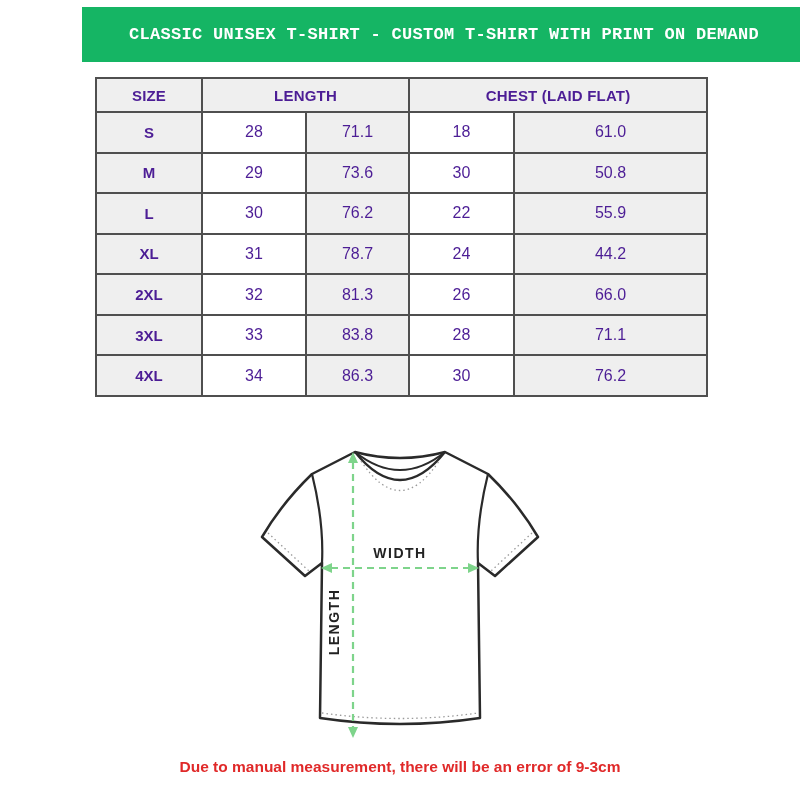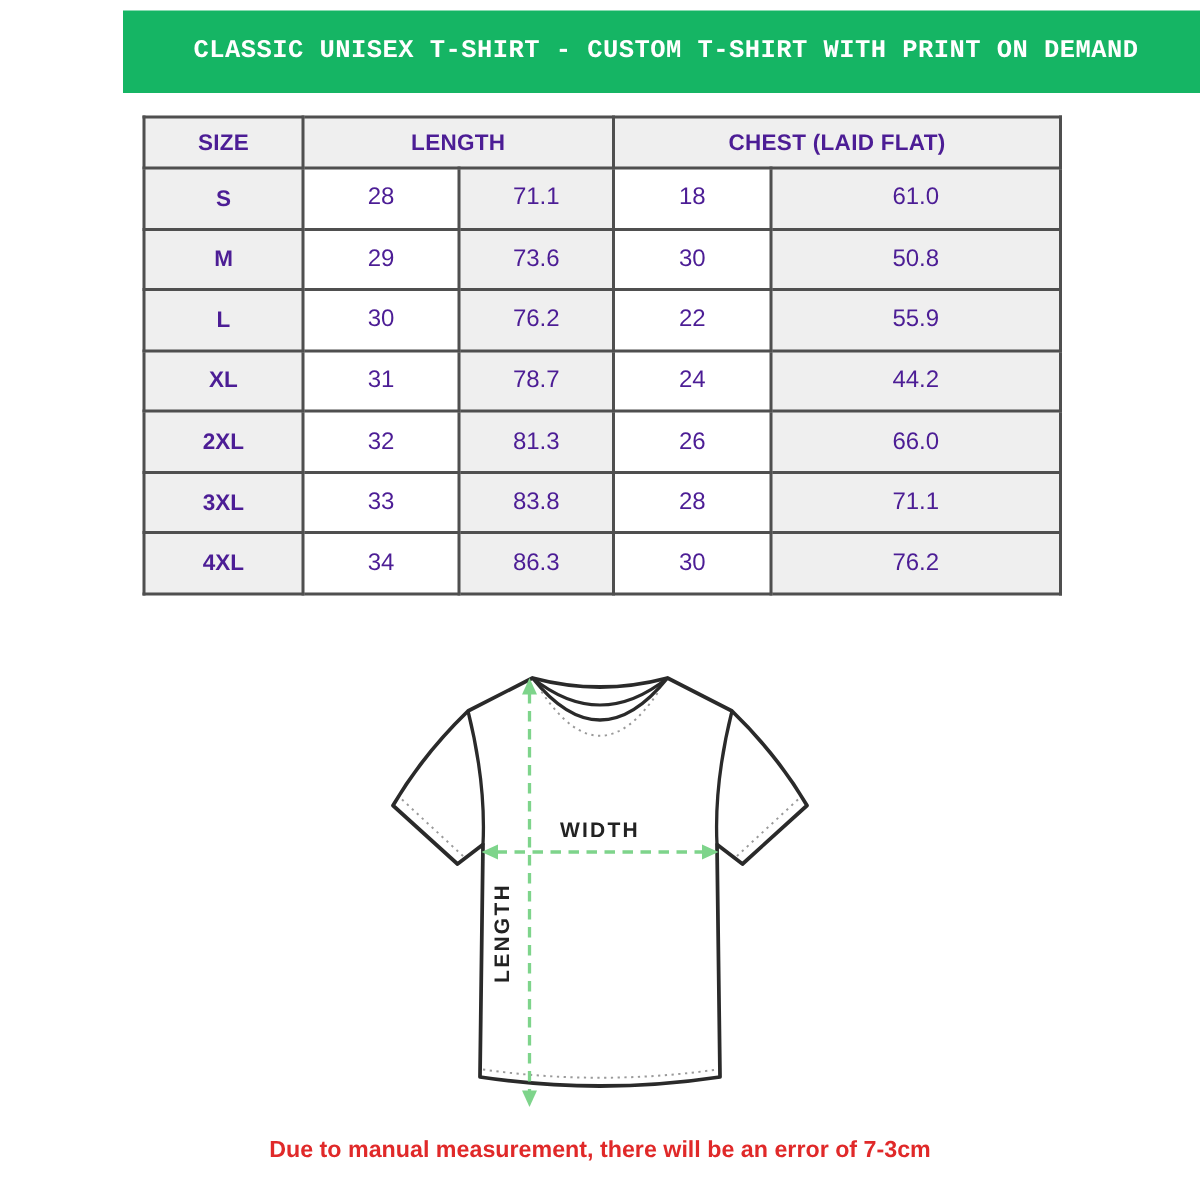--- a/index.html
+++ b/index.html
@@ -130,15 +130,15 @@
     <g>
       <line x1="91" y1="138" x2="229" y2="138" stroke="#7ed48b" stroke-width="2.2" stroke-dasharray="7 5"></line>
       <polygon points="81,138 92,133 92,143" fill="#7ed48b"></polygon>
       <polygon points="239,138 228,133 228,143" fill="#7ed48b"></polygon>
     </g>
 
     <text x="160" y="128" text-anchor="middle" font-size="14" font-weight="bold" letter-spacing="1.5" fill="#222222">WIDTH</text>
     <text x="99" y="192" text-anchor="middle" font-size="14" font-weight="bold" letter-spacing="1.5" fill="#222222" transform="rotate(-90 99 192)">LENGTH</text>
   </svg>
 
-  <div class="footnote">Due to manual measurement, there will be an error of 7-3cm</div>
+  <div class="footnote">Due to manual measurement, there will be an error of 9-3cm</div>
 
 </div>
 
 </body></html>

